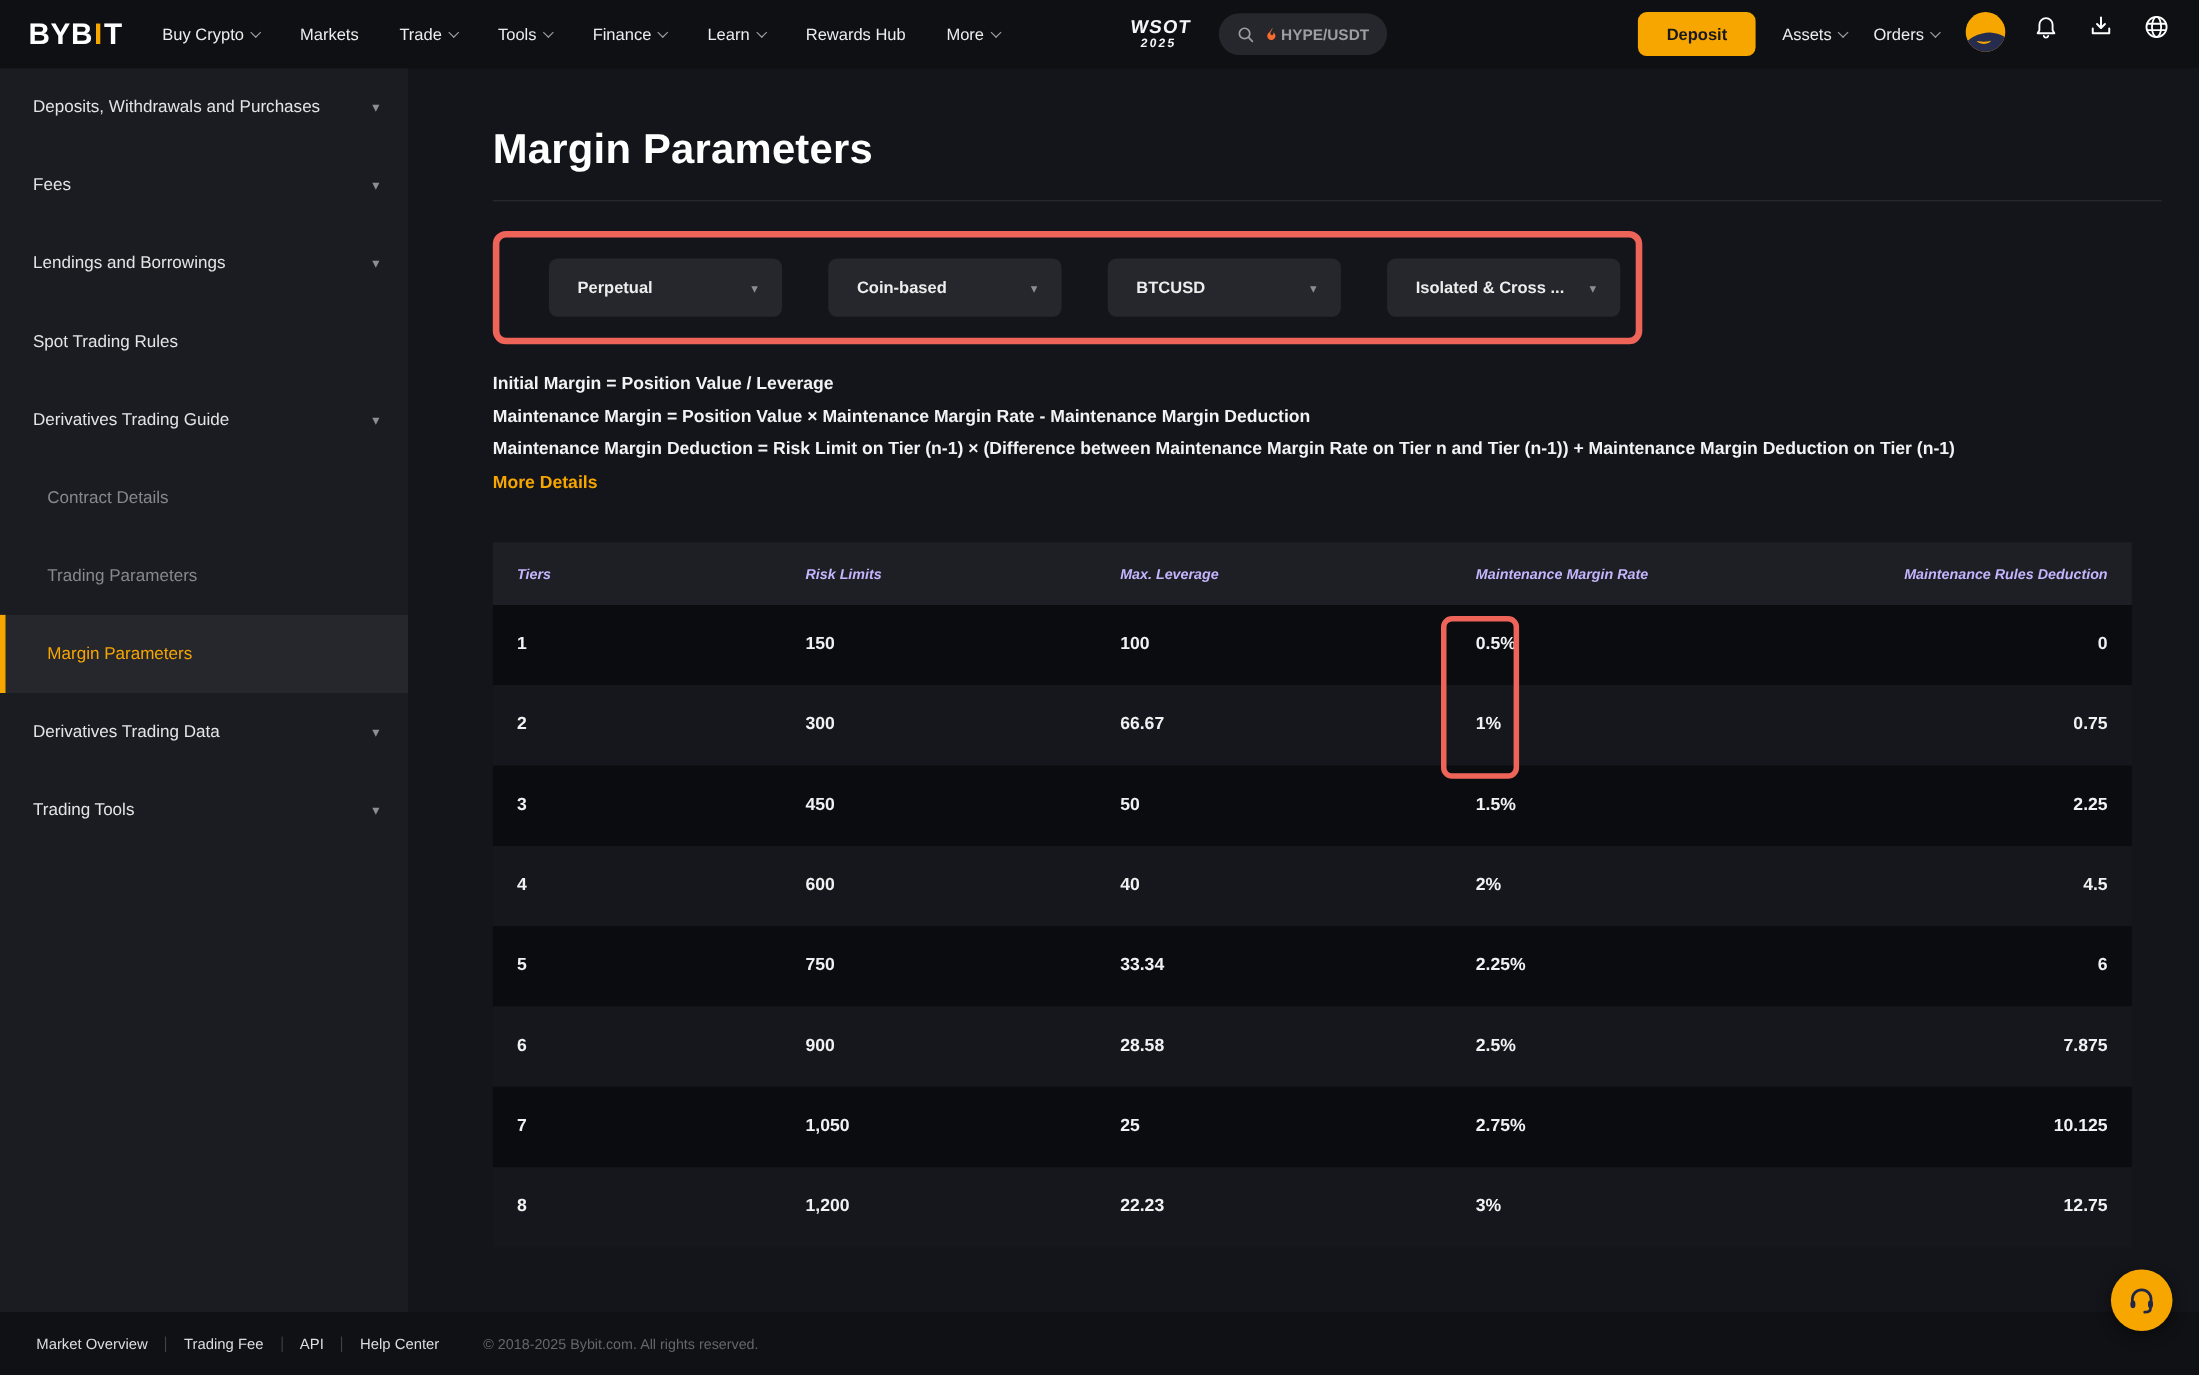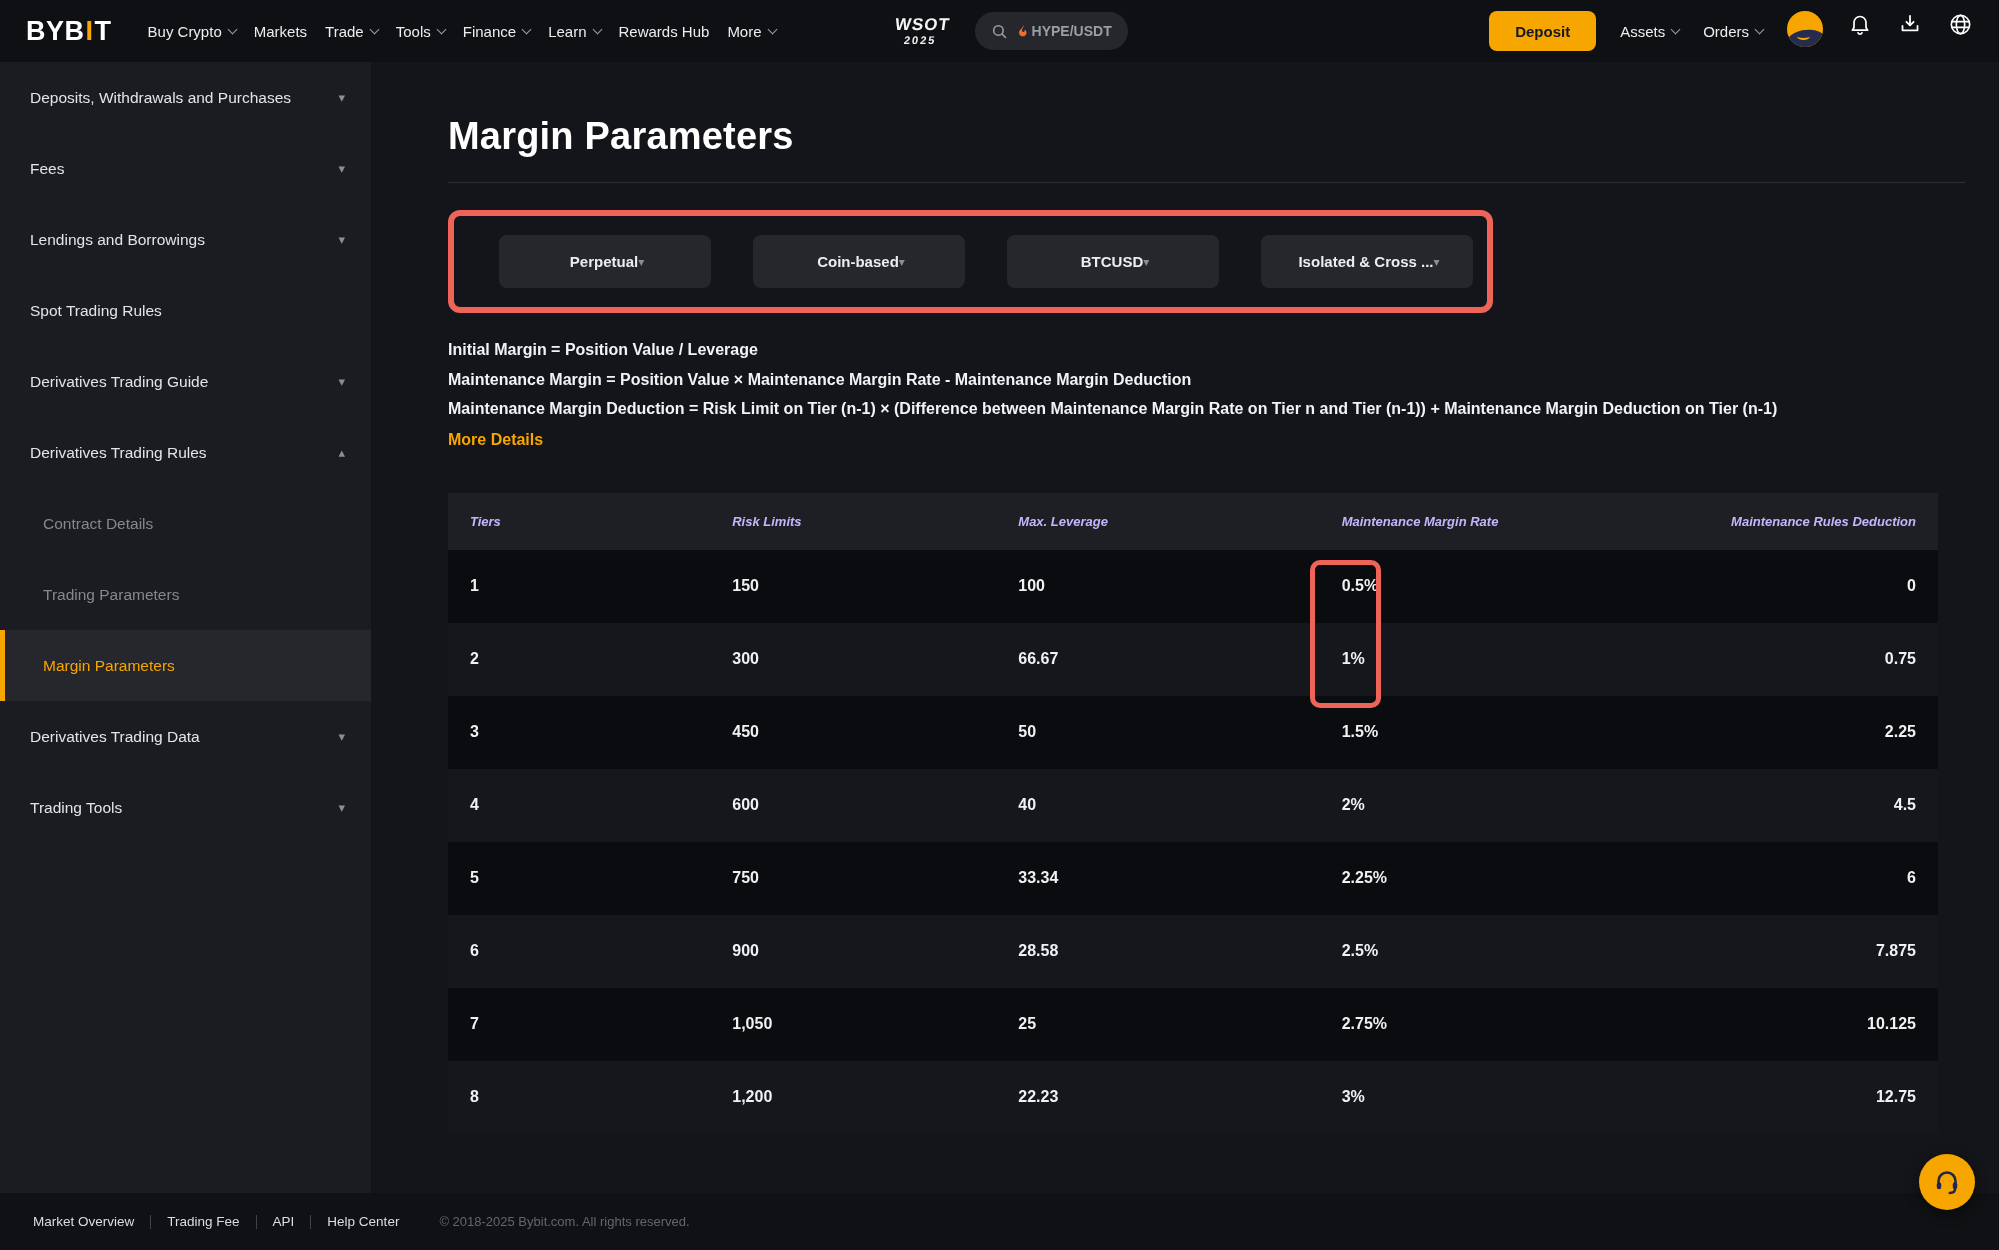--- a/index.html
+++ b/index.html
@@ -5,21 +5,21 @@
   * { margin:0; padding:0; box-sizing:border-box; }
   html,body { background:#0c0d10; }
   body { font-family:"Liberation Sans", sans-serif; }
   #app { position:relative; width:1999px; height:1250px; background:#14151a; overflow:hidden; }
 
   
   .navbar { position:absolute; top:0; left:0; width:1999px; height:62px;
     background:#0f1014; display:flex; align-items:center; padding:0 26px; z-index:30; }
   .logo { font-size:27px; font-weight:800; color:#ffffff; letter-spacing:.5px; display:flex; align-items:baseline; }
   .logo .accent { color:#f7a600; margin:0 1px; }
-  .nav-links { display:flex; align-items:flex-end; gap:18px; margin-left:36px; }
+  .nav-links { display:flex; align-items:flex-end; gap:37px; margin-left:36px; }
   .nav-link { color:#eceded; font-size:15px; font-weight:500; display:flex; align-items:center; cursor:pointer; white-space:nowrap; }
   .chev { width:7px; height:7px; border-right:1.5px solid #9b9ea3; border-bottom:1.5px solid #9b9ea3;
     display:inline-block; transform:rotate(45deg); margin-left:7px; margin-top:-4px; }
   .wsot { margin-left:118px; text-align:center; color:#f4f5f6; transform:skewX(-8deg);
     font-weight:800; line-height:1; letter-spacing:1px; }
   .wsot .l1 { font-size:17px; }
   .wsot .l2 { font-size:11px; margin-top:2px; letter-spacing:2px; }
   .search-pill { margin-left:26px; height:38px; min-width:150px; background:#26272c; border-radius:19px;
     display:flex; align-items:center; padding:0 16px; gap:8px; cursor:text; }
   .search-pill .q { color:#9b9ea3; font-size:14px; font-weight:700; display:flex; align-items:center; gap:2px; }
@@ -44,21 +44,21 @@
 
   
   .main { position:absolute; top:62px; left:371px; width:1628px; height:1131px;
     background:#14151a; padding:53px 34px 0 77px; }
   .page-title { color:#ffffff; font-size:38px; font-weight:800; letter-spacing:.2px; }
   .title-divider { height:1px; background:#2c2d33; margin-top:24px; width:100%; }
 
   .filter-box { margin-top:27px; width:1045px; height:103px; border:6px solid #ef6459;
     border-radius:12px; display:flex; align-items:center; padding:0 0 0 45px; gap:42px; }
   .dropdown { width:212px; height:53px; background:#26272c; border-radius:8px;
-    display:flex; align-items:center; justify-content:center; padding:0 22px 0 26px; cursor:pointer; }
+    display:flex; align-items:center; justify-content:space-between; padding:0 22px 0 26px; cursor:pointer; }
   .dropdown .dd-label { color:#eceded; font-size:15px; font-weight:700; white-space:nowrap; }
   .dropdown .sb-chev { font-size:12px; }
 
   .formulas { margin-top:22px; width:1517px; }
   .formula-line { color:#f2f3f4; font-size:16px; font-weight:700; line-height:29.5px; }
   .more-details { display:inline-block; margin-top:7px; color:#f7a600; font-size:16px; font-weight:700; cursor:pointer; }
 
   
   .table-wrap { position:relative; margin-top:44px; width:1490px; }
   .t-row { display:grid; grid-template-columns:17.6% 19.2% 21.7% 25.5% auto; align-items:center; }
@@ -192,24 +192,20 @@
       <span>Lendings and Borrowings</span>
       <span class="sb-chev">▾</span>
     </div>
     <div class="sb-item">
       <span>Spot Trading Rules</span>
     </div>
     <div class="sb-item">
       <span>Derivatives Trading Guide</span>
       <span class="sb-chev">▾</span>
     </div>
-    <div class="sb-item">
-      <span>Derivatives Trading Rules</span>
-      <span class="sb-chev">▴</span>
-    </div>
     <div class="sb-item sub">
       <span>Contract Details</span>
     </div>
     <div class="sb-item sub">
       <span>Trading Parameters</span>
     </div>
     <div class="sb-item sub active">
       <span>Margin Parameters</span>
     </div>
     <div class="sb-item">

